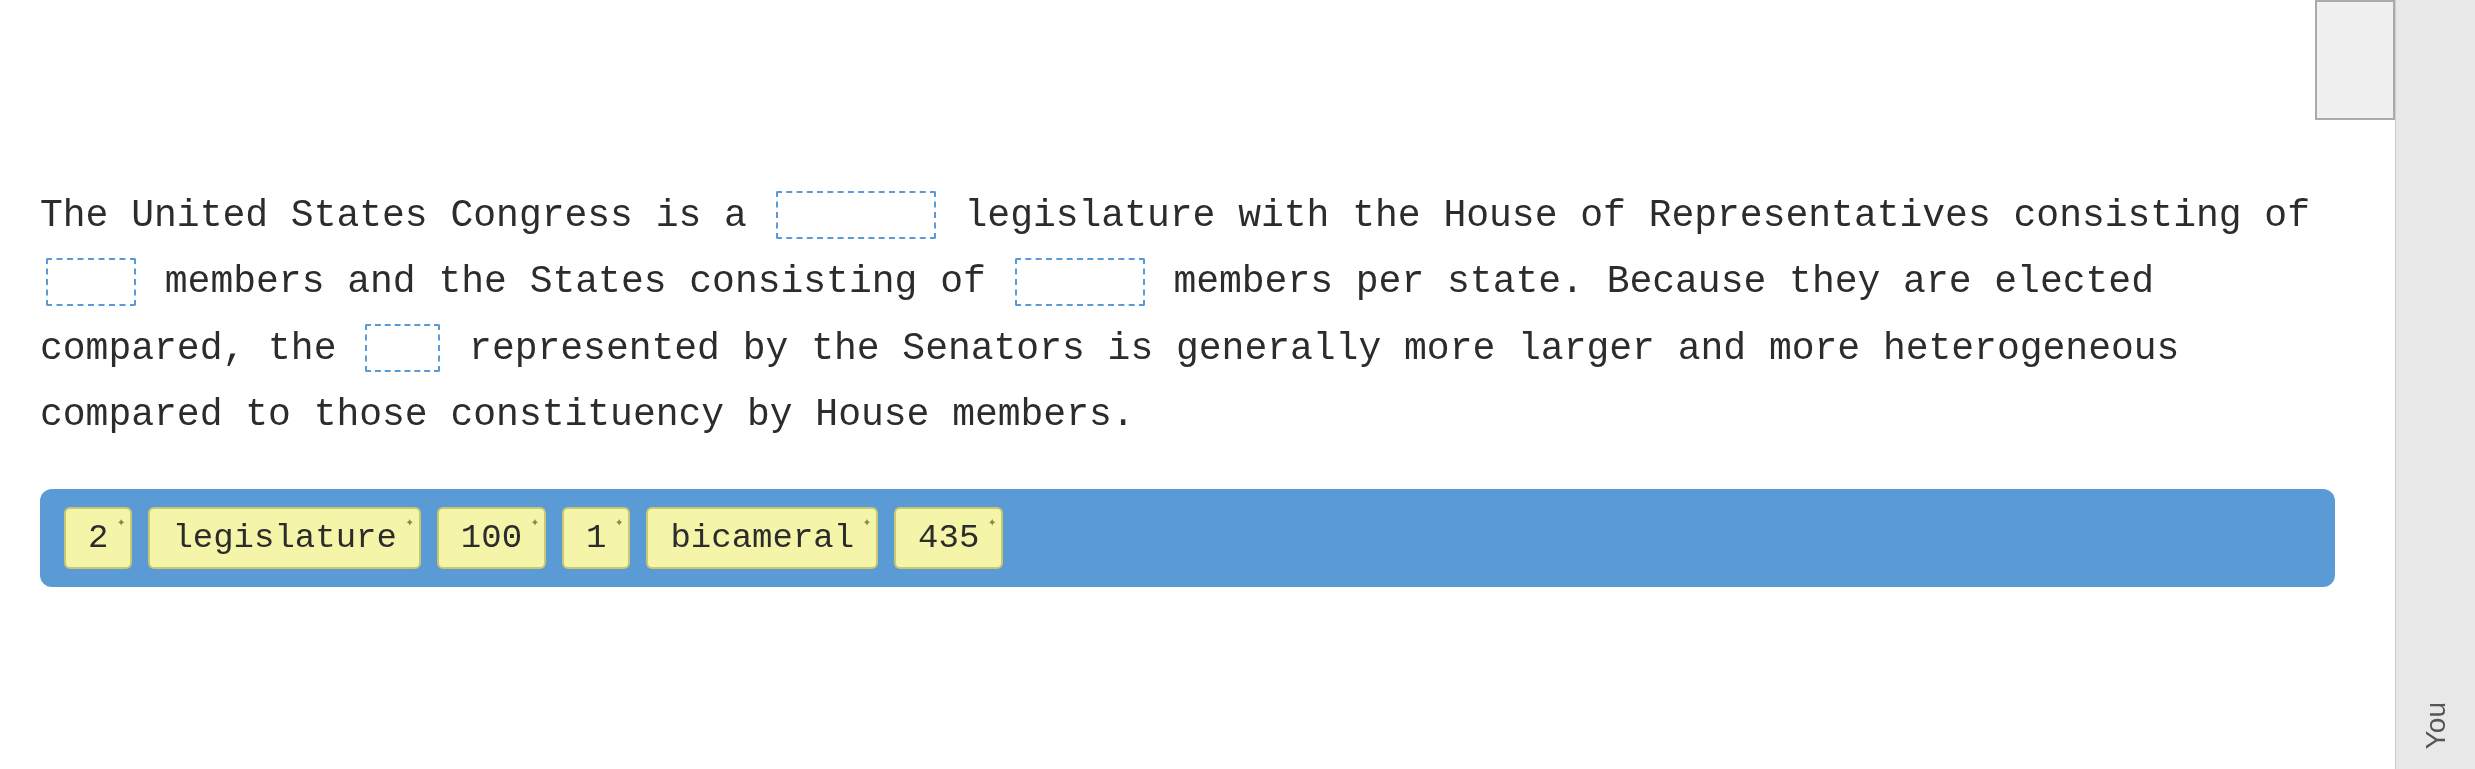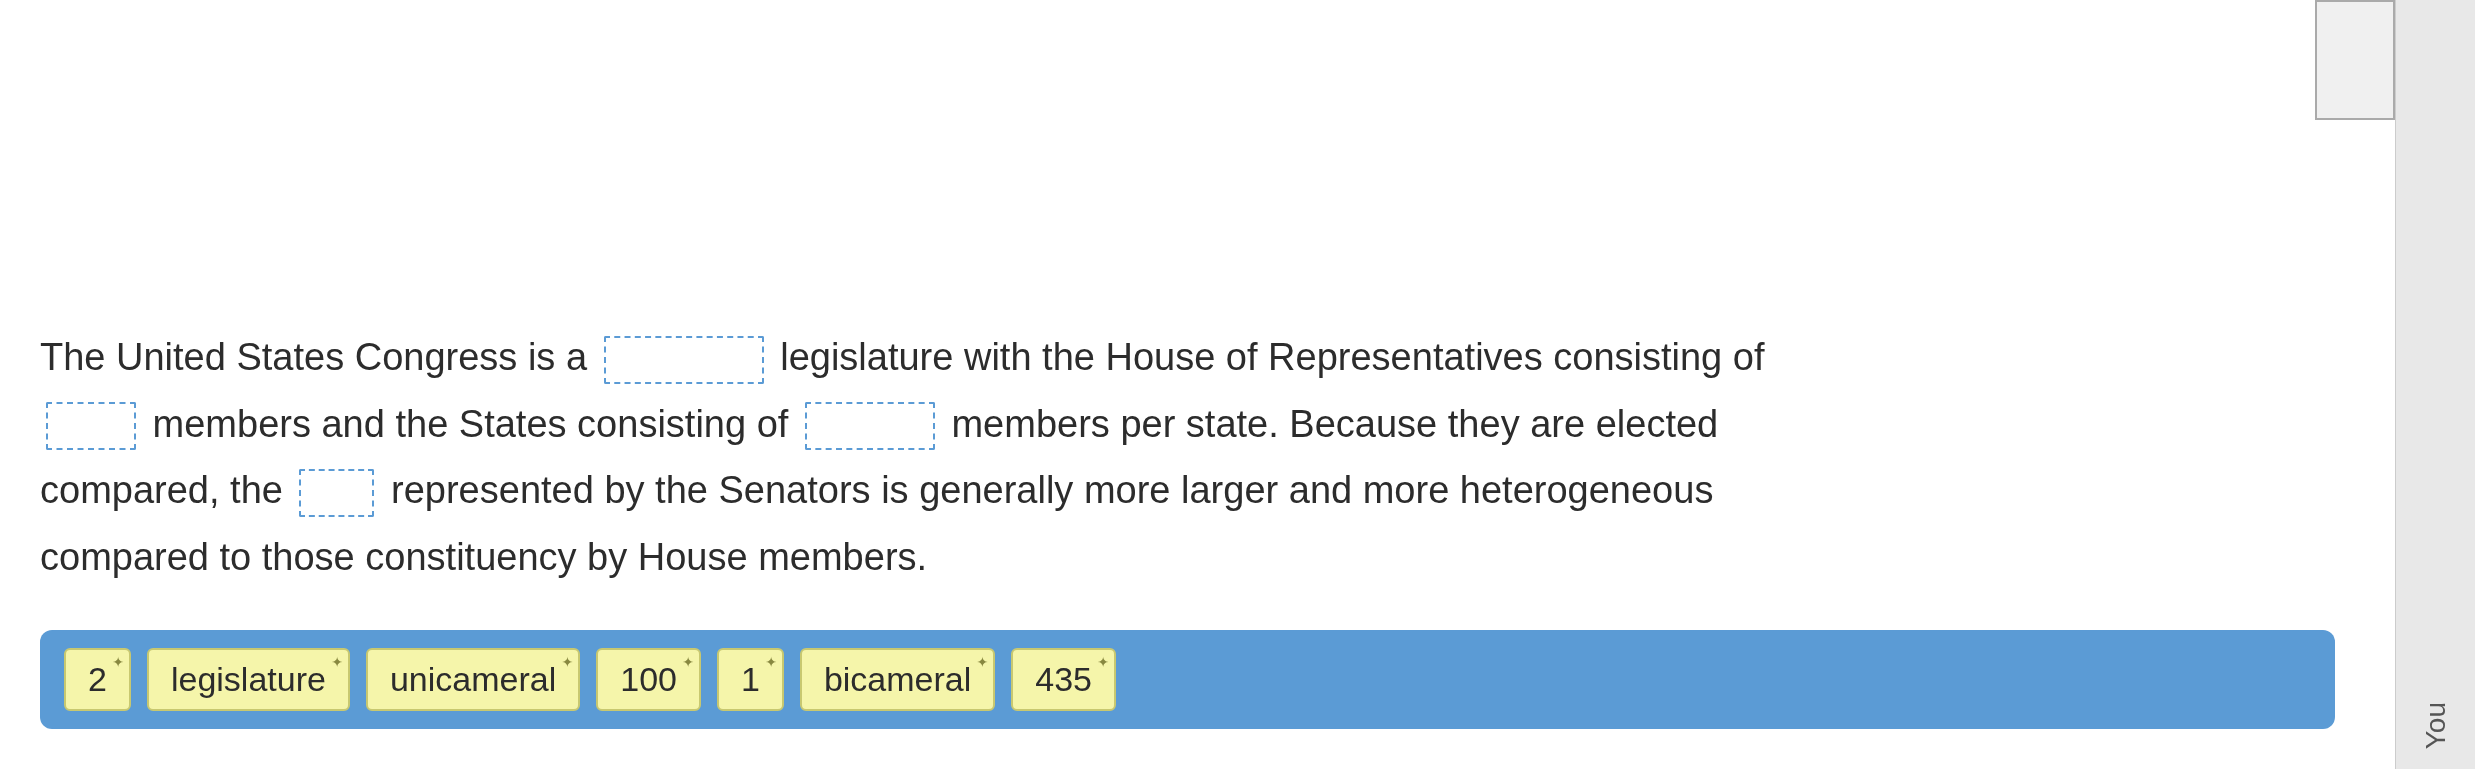--- a/index.html
+++ b/index.html
@@ -20,21 +20,22 @@
     .main-content {
       position: absolute;
       top: 0;
       left: 0;
       width: 2395px;
       height: 769px;
       background-color: #ffffff;
       padding: 40px 60px 40px 40px;
       display: flex;
       flex-direction: column;
-      justify-content: flex-end;
+      justify-content: center;
+      font-family: Liberation Mono, monospace;
     }
 
     .passage-text {
       font-size: 38px;
       color: #2c2c2c;
       line-height: 1.75;
       font-weight: 400;
       margin-bottom: 40px;
     }
 
@@ -154,23 +155,20 @@
   </div>
 
   <div class="word-bank">
     <div class="word-tile">
       <span>2</span>
     </div>
     <div class="word-tile">
       <span>legislature</span>
     </div>
     <div class="word-tile">
-      <span>unicameral</span>
-    </div>
-    <div class="word-tile">
       <span>100</span>
     </div>
     <div class="word-tile">
       <span>1</span>
     </div>
     <div class="word-tile">
       <span>bicameral</span>
     </div>
     <div class="word-tile">
       <span>435</span>

